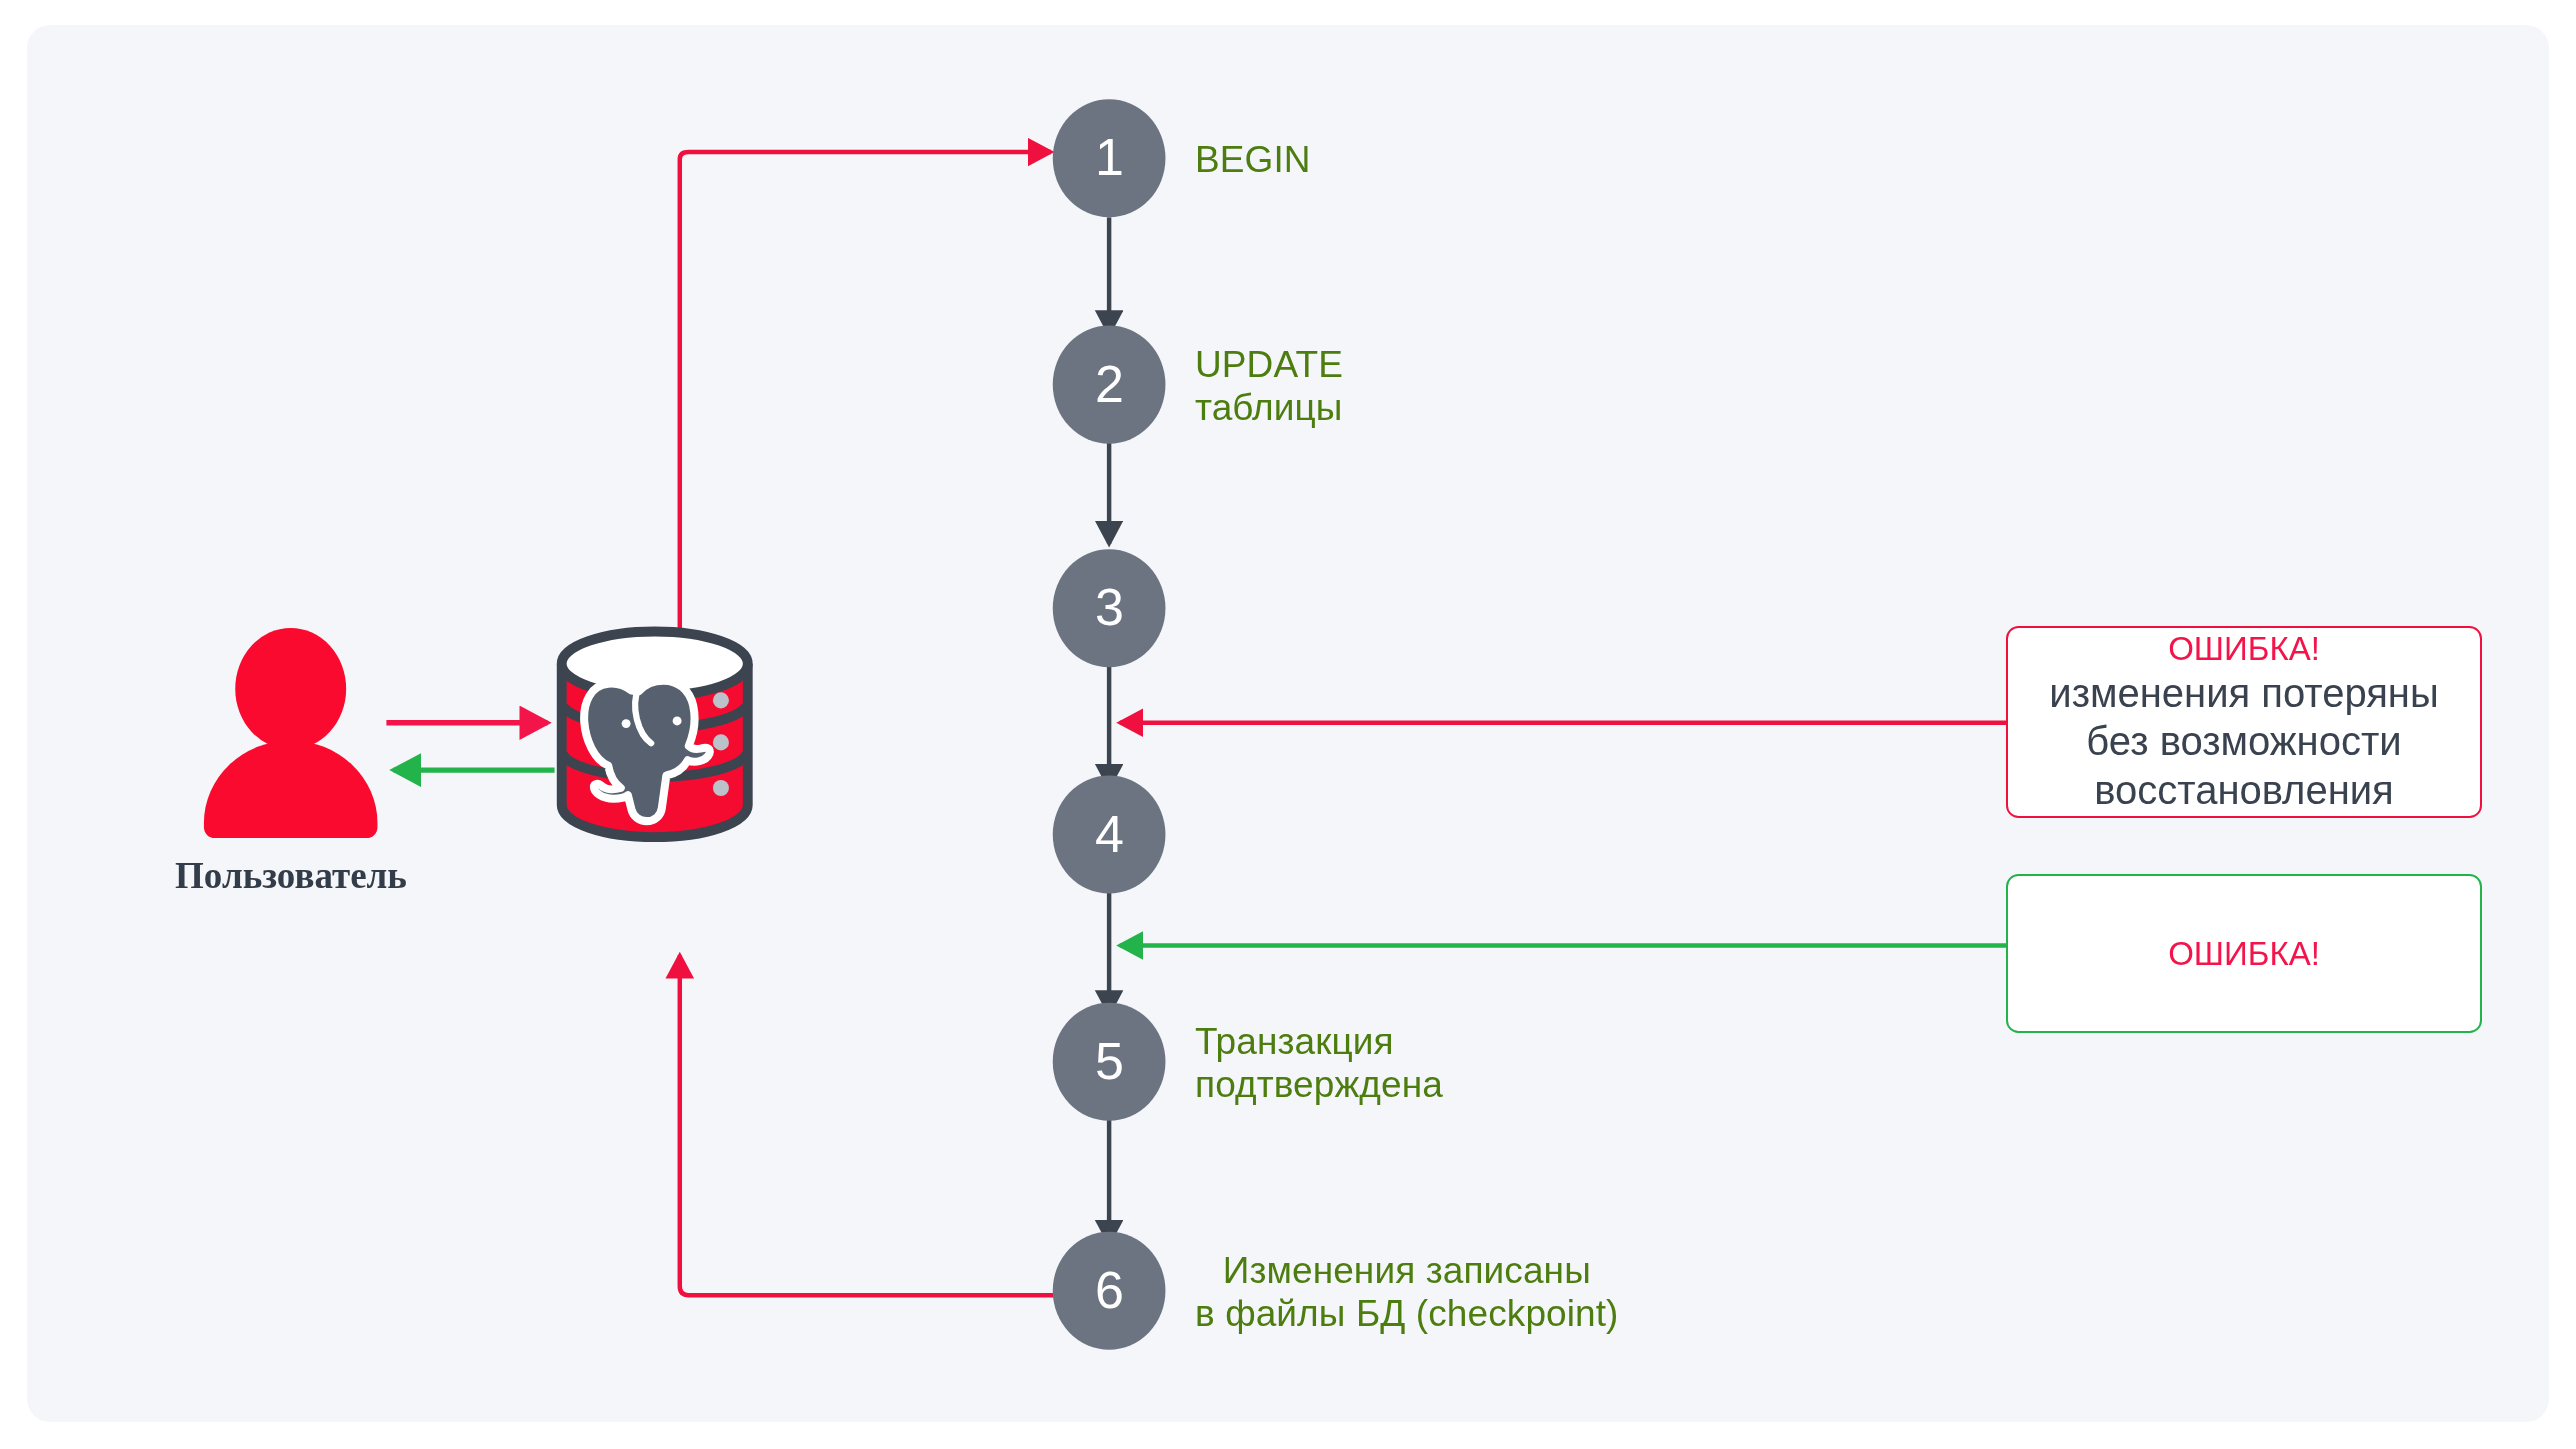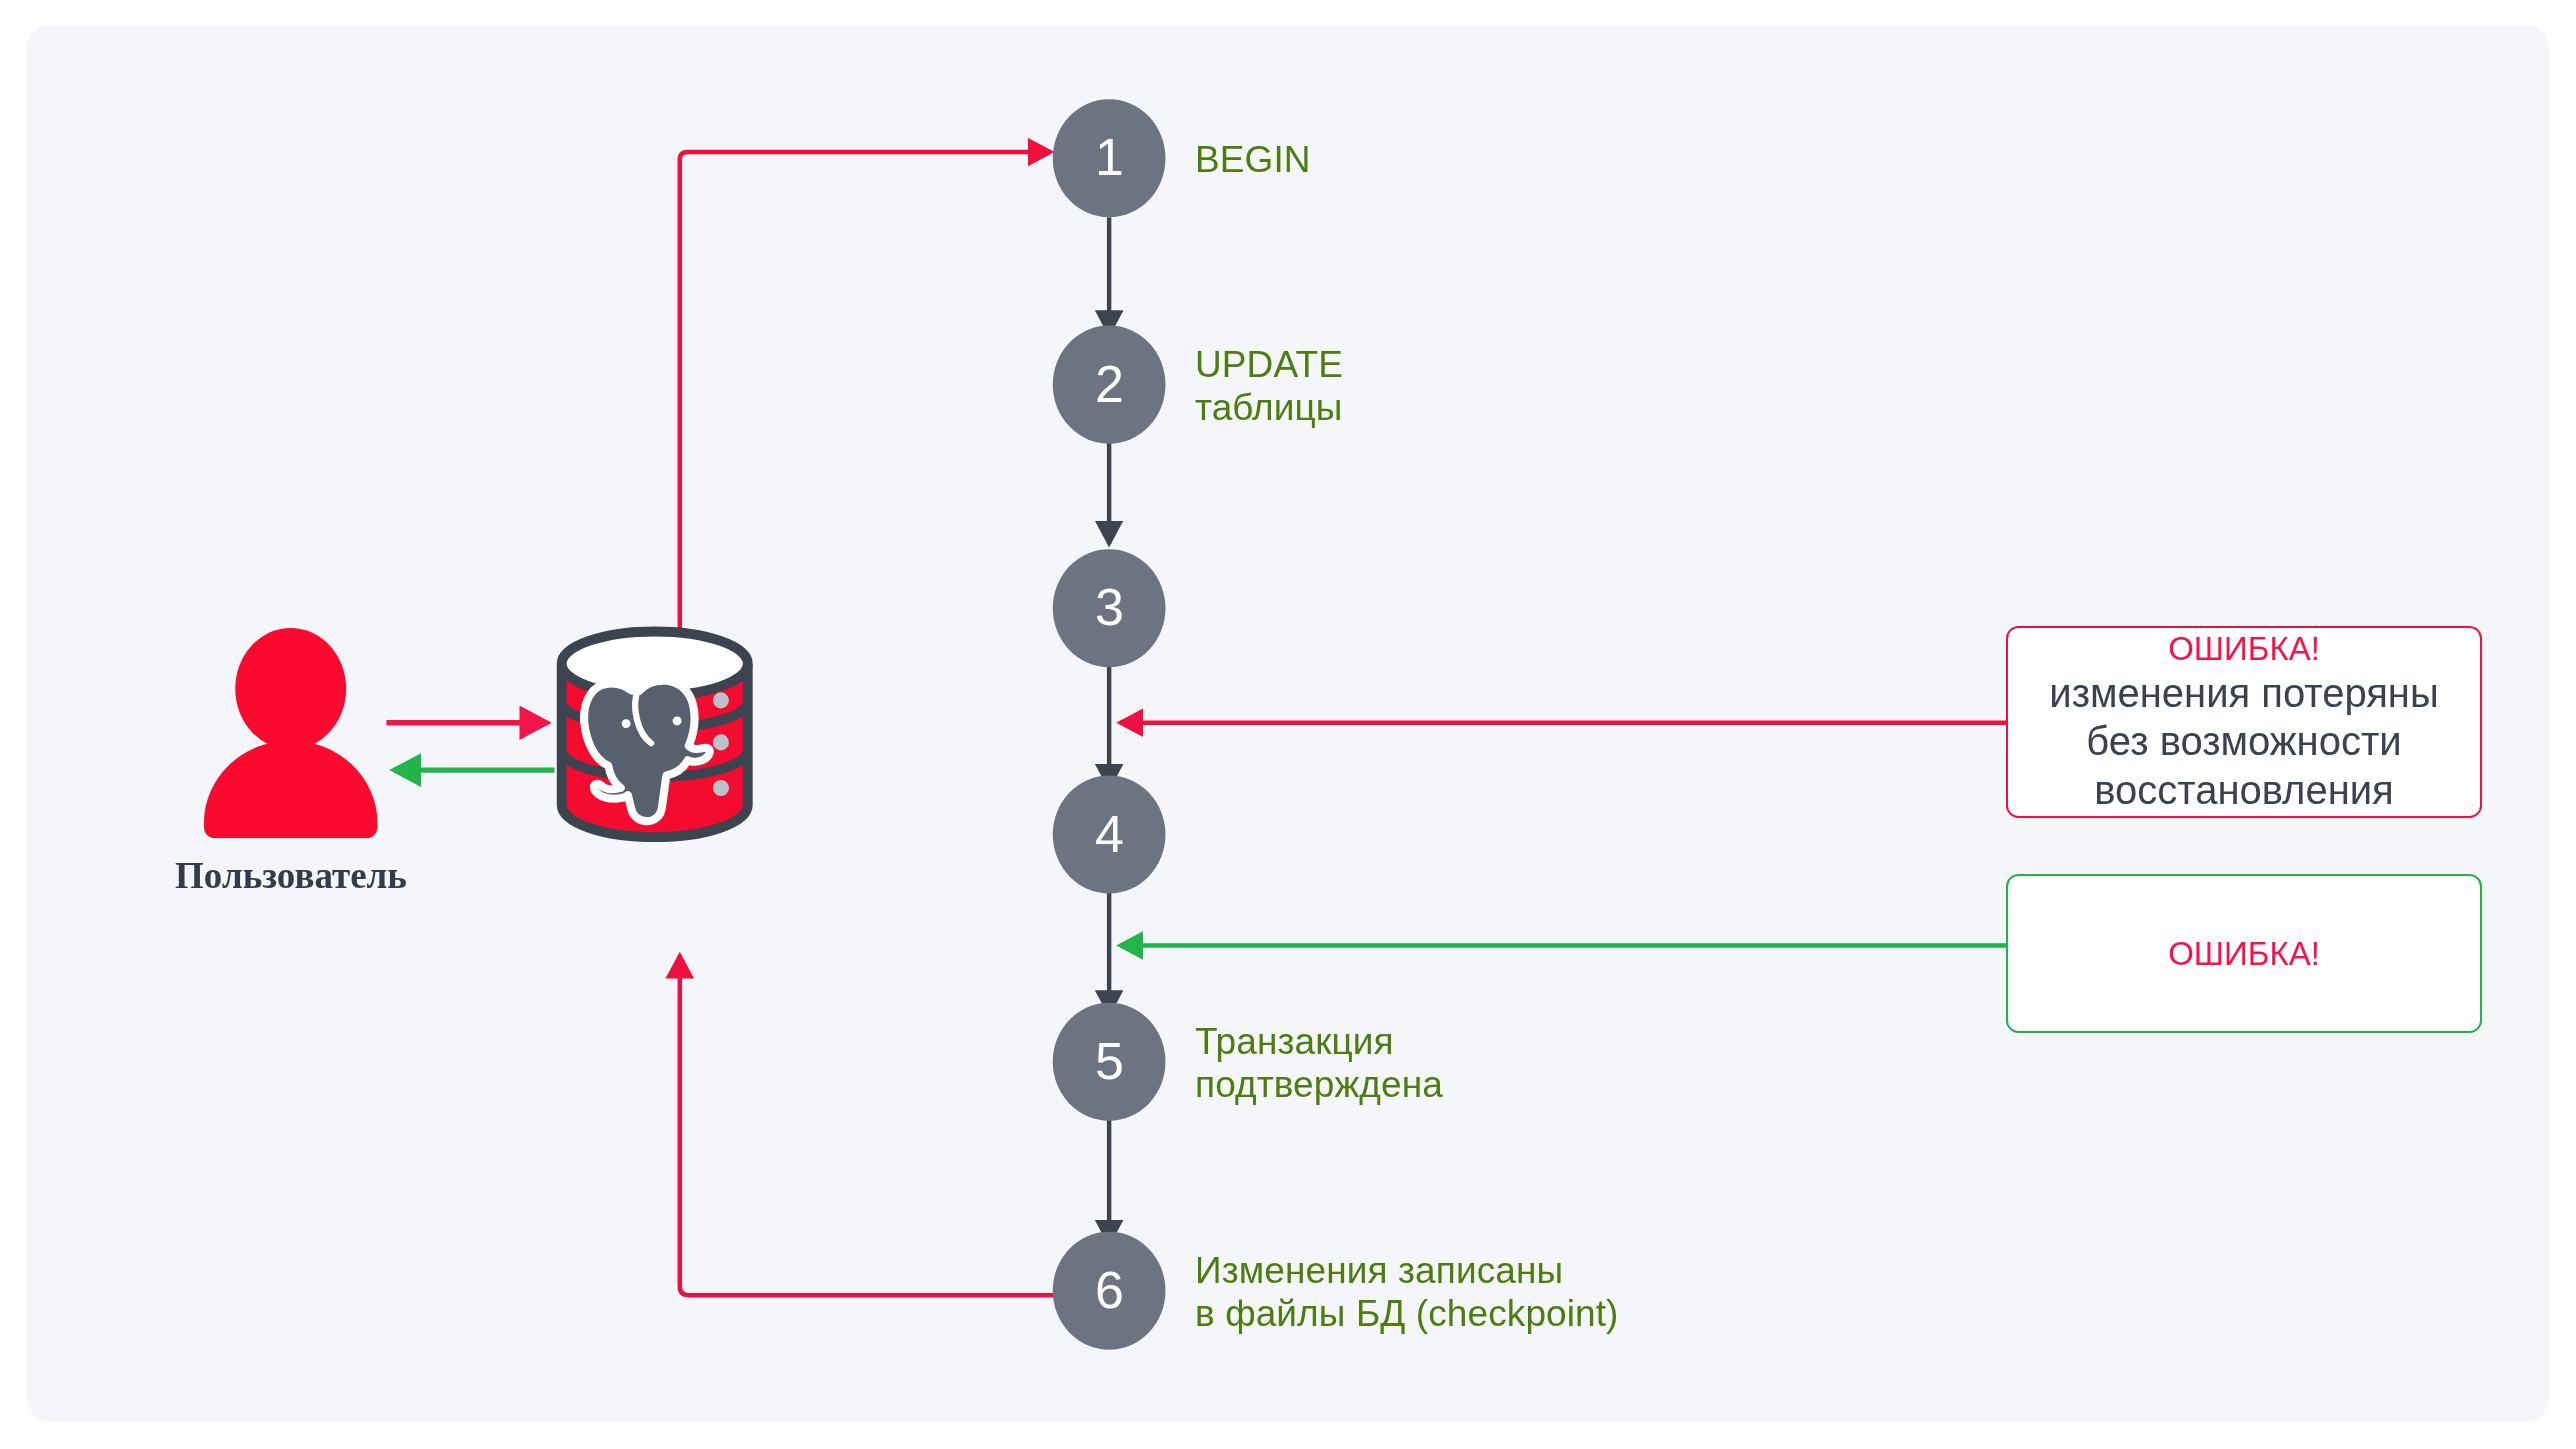--- a/index.html
+++ b/index.html
@@ -122,21 +122,21 @@
   <div class="step-num" style="left:1053px;top:581px;width:113px;">3</div>
   <div class="step-num" style="left:1053px;top:808px;width:113px;">4</div>
   <div class="step-num" style="left:1053px;top:1035px;width:113px;">5</div>
   <div class="step-num" style="left:1053px;top:1264px;width:113px;">6</div>
 
   <div class="step-label" style="left:1195px;top:139px;">BEGIN</div>
   <div class="step-label" style="left:1195px;top:344px;">UPDATE
 таблицы</div>
   <div class="step-label" style="left:1195px;top:1021px;">Транзакция
 подтверждена</div>
-  <div class="step-label" style="left:1195px;top:1250px;">Изменения записаны
+  <div class="step-label" style="left:1195px;top:1250px;text-align:center;">Изменения записаны
 в файлы БД (checkpoint)</div>
 
   <div class="node-label" style="left:103px;top:854px;width:376px;">Пользователь</div>
 
   <div class="callout red" style="left:2006px;top:626px;width:476px;height:192px;">
     <div class="hd">ОШИБКА!</div>
     <div class="bd">изменения потеряны
 без возможности
 восстановления</div>
   </div>

